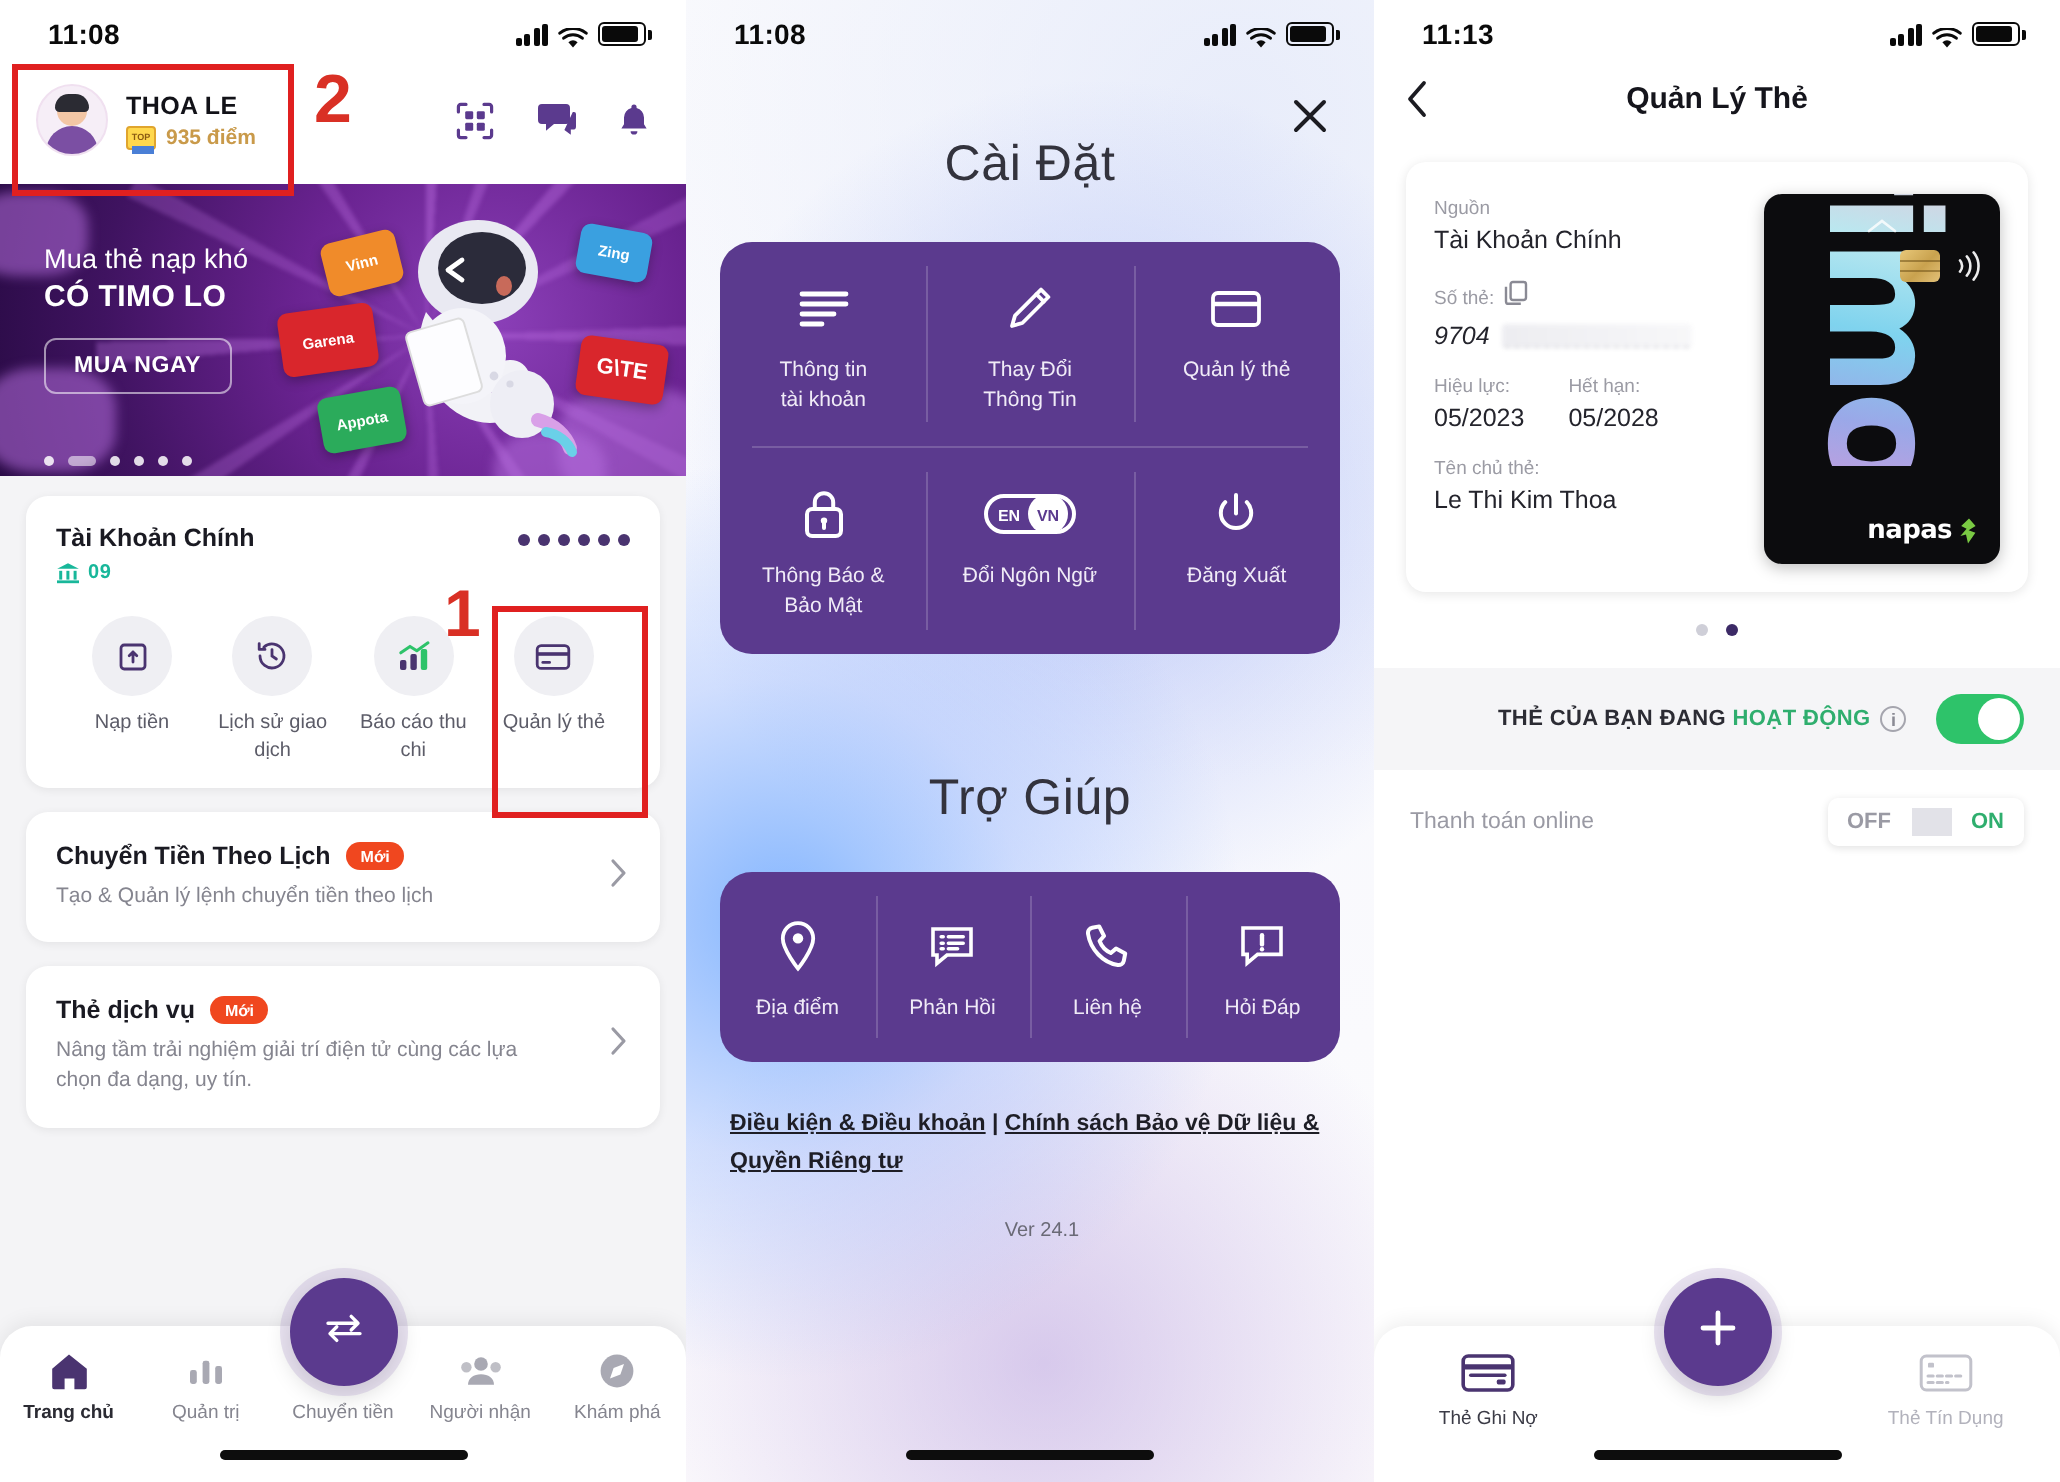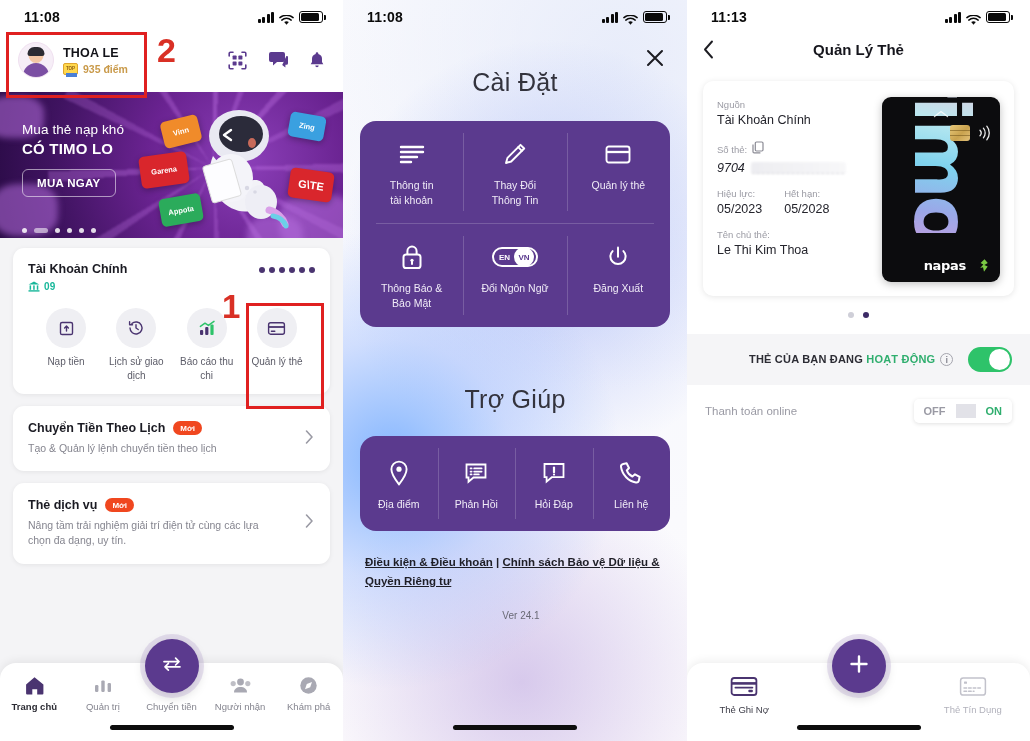--- a/index.html
+++ b/index.html
@@ -184,21 +184,21 @@
   .timo-word { position:absolute; left: -26px; top: 8px; width: 170px; height: 86px;
     transform: rotate(90deg); transform-origin: center; font-size: 76px; font-weight: 800;
     letter-spacing: -3px; line-height: 86px; font-family:"DejaVu Sans", sans-serif;
     background: linear-gradient(100deg,#f6b8cf 0%, #b9e8f0 35%, #7fd3ee 60%, #9aa8e8 85%, #b9a0e0 100%);
     -webkit-background-clip: text; background-clip: text; color: transparent;}
   .chip { position:absolute; right: 30px; top: 28px; width: 20px; height: 16px; border-radius: 3px;
     background: linear-gradient(135deg,#e8c87a,#c9a24e 55%,#e3c179); }
   .chip::before{content:'';position:absolute;left:0;right:0;top:5px;height:1px;background:rgba(120,90,30,.6);}
   .chip::after{content:'';position:absolute;left:0;right:0;top:10px;height:1px;background:rgba(120,90,30,.6);}
   .nfc { position:absolute; right: 8px; top: 28px; color:#fff; opacity:.92;}
-  .napas { position:absolute; right: 9px; bottom: 9px; display:flex; align-items:center; gap:12px;
+  .napas { position:absolute; right: 9px; bottom: 9px; display:flex; align-items:center; gap:2px;
     color:#fff; font-size: 13px; font-weight: 800; font-family:"DejaVu Sans", sans-serif; letter-spacing:-.3px;}
   .pager3 { display:flex; justify-content:center; gap: 9px; margin-top: 16px; }
   .pager3 i { width: 6px; height:6px; border-radius:50%; background:#cfcfd8; display:block;}
   .pager3 i.on { background:#3c2a66; }
   .statusbar3 { background:#f5f5f7; display:flex; align-items:center; justify-content:space-between;
     padding: 13px 18px; margin-top: 16px; }
   .st3-left { font-size: 11px; color:#2c2c34; font-weight: 600; letter-spacing:.2px;margin-left:44px;}
   .st3-left em { font-style: normal; color:#2fae6e; font-weight:700;}
   .info-i { display:inline-flex; width: 13px; height: 13px; border:1px solid #a5a5ae; border-radius:50%;
     align-items:center; justify-content:center; font-size: 9px; color:#8a8a94; margin-left: 5px; font-style:normal;}
@@ -610,35 +610,35 @@
               <svg width="24" height="24" viewBox="0 0 24 24" fill="none" stroke="#fff" stroke-width="1.8">
                   <path d="M2.5 3.5h19v13h-12l-5 4.2V16.5h-2v-13z"></path>
                   <path d="M6.6 7.4h1M6.6 10.6h1M6.6 13.4h1" stroke-linecap="round"></path>
                   <path d="M10.2 7.4h7.4M10.2 10.6h7.4M10.2 13.4h4.6" stroke-linecap="round"></path>
                 </svg>
             </div>
             <div class="pc-lbl">Phản Hồi</div>
           </div>
           <div class="pcell" style="padding:22px 2px 20px;">
             <div class="pc-ic">
+              <svg width="22" height="24" viewBox="0 0 22 24" fill="none" stroke="#fff" stroke-width="2" stroke-linejoin="round">
+                  <path d="M6.6 2.2 9 7 6.8 9.5c1 2.7 3 4.8 5.6 6l2.6-2.2 4.6 2.5-.7 3.6c-.3 1.4-1.6 2.3-3 2.1C8.6 20.4 2.2 13.8 1 5.9.8 4.5 1.7 3.2 3.1 2.9l3.5-.7z"></path>
+                </svg>
+            </div>
+            <div class="pc-lbl">Liên hệ</div>
+          </div>
+          <div class="pcell" style="padding:22px 2px 20px;">
+            <div class="pc-ic">
               <svg width="24" height="24" viewBox="0 0 24 24" fill="none" stroke="#fff" stroke-width="1.8">
                   <path d="M2.5 3h19v13.2H9.8L4.6 20.6v-4.4H2.5V3z"></path>
                   <path d="M12 6.6v4.6" stroke-linecap="round" stroke-width="2.2"></path>
                   <circle cx="12" cy="13.6" r="1.1" fill="#fff" stroke="none"></circle>
                 </svg>
             </div>
             <div class="pc-lbl">Hỏi Đáp</div>
-          </div>
-          <div class="pcell" style="padding:22px 2px 20px;">
-            <div class="pc-ic">
-              <svg width="22" height="24" viewBox="0 0 22 24" fill="none" stroke="#fff" stroke-width="2" stroke-linejoin="round">
-                  <path d="M6.6 2.2 9 7 6.8 9.5c1 2.7 3 4.8 5.6 6l2.6-2.2 4.6 2.5-.7 3.6c-.3 1.4-1.6 2.3-3 2.1C8.6 20.4 2.2 13.8 1 5.9.8 4.5 1.7 3.2 3.1 2.9l3.5-.7z"></path>
-                </svg>
-            </div>
-            <div class="pc-lbl">Liên hệ</div>
           </div>
         </div>
       </div>
 
       <div class="legal">
         <a href="#">Điều kiện &amp; Điều khoản</a><span> | </span><a href="#">Chính sách Bảo vệ Dữ liệu &amp; Quyền Riêng tư</a>
       </div>
 
       <div class="ver">Ver 24.1</div>
     </div>

